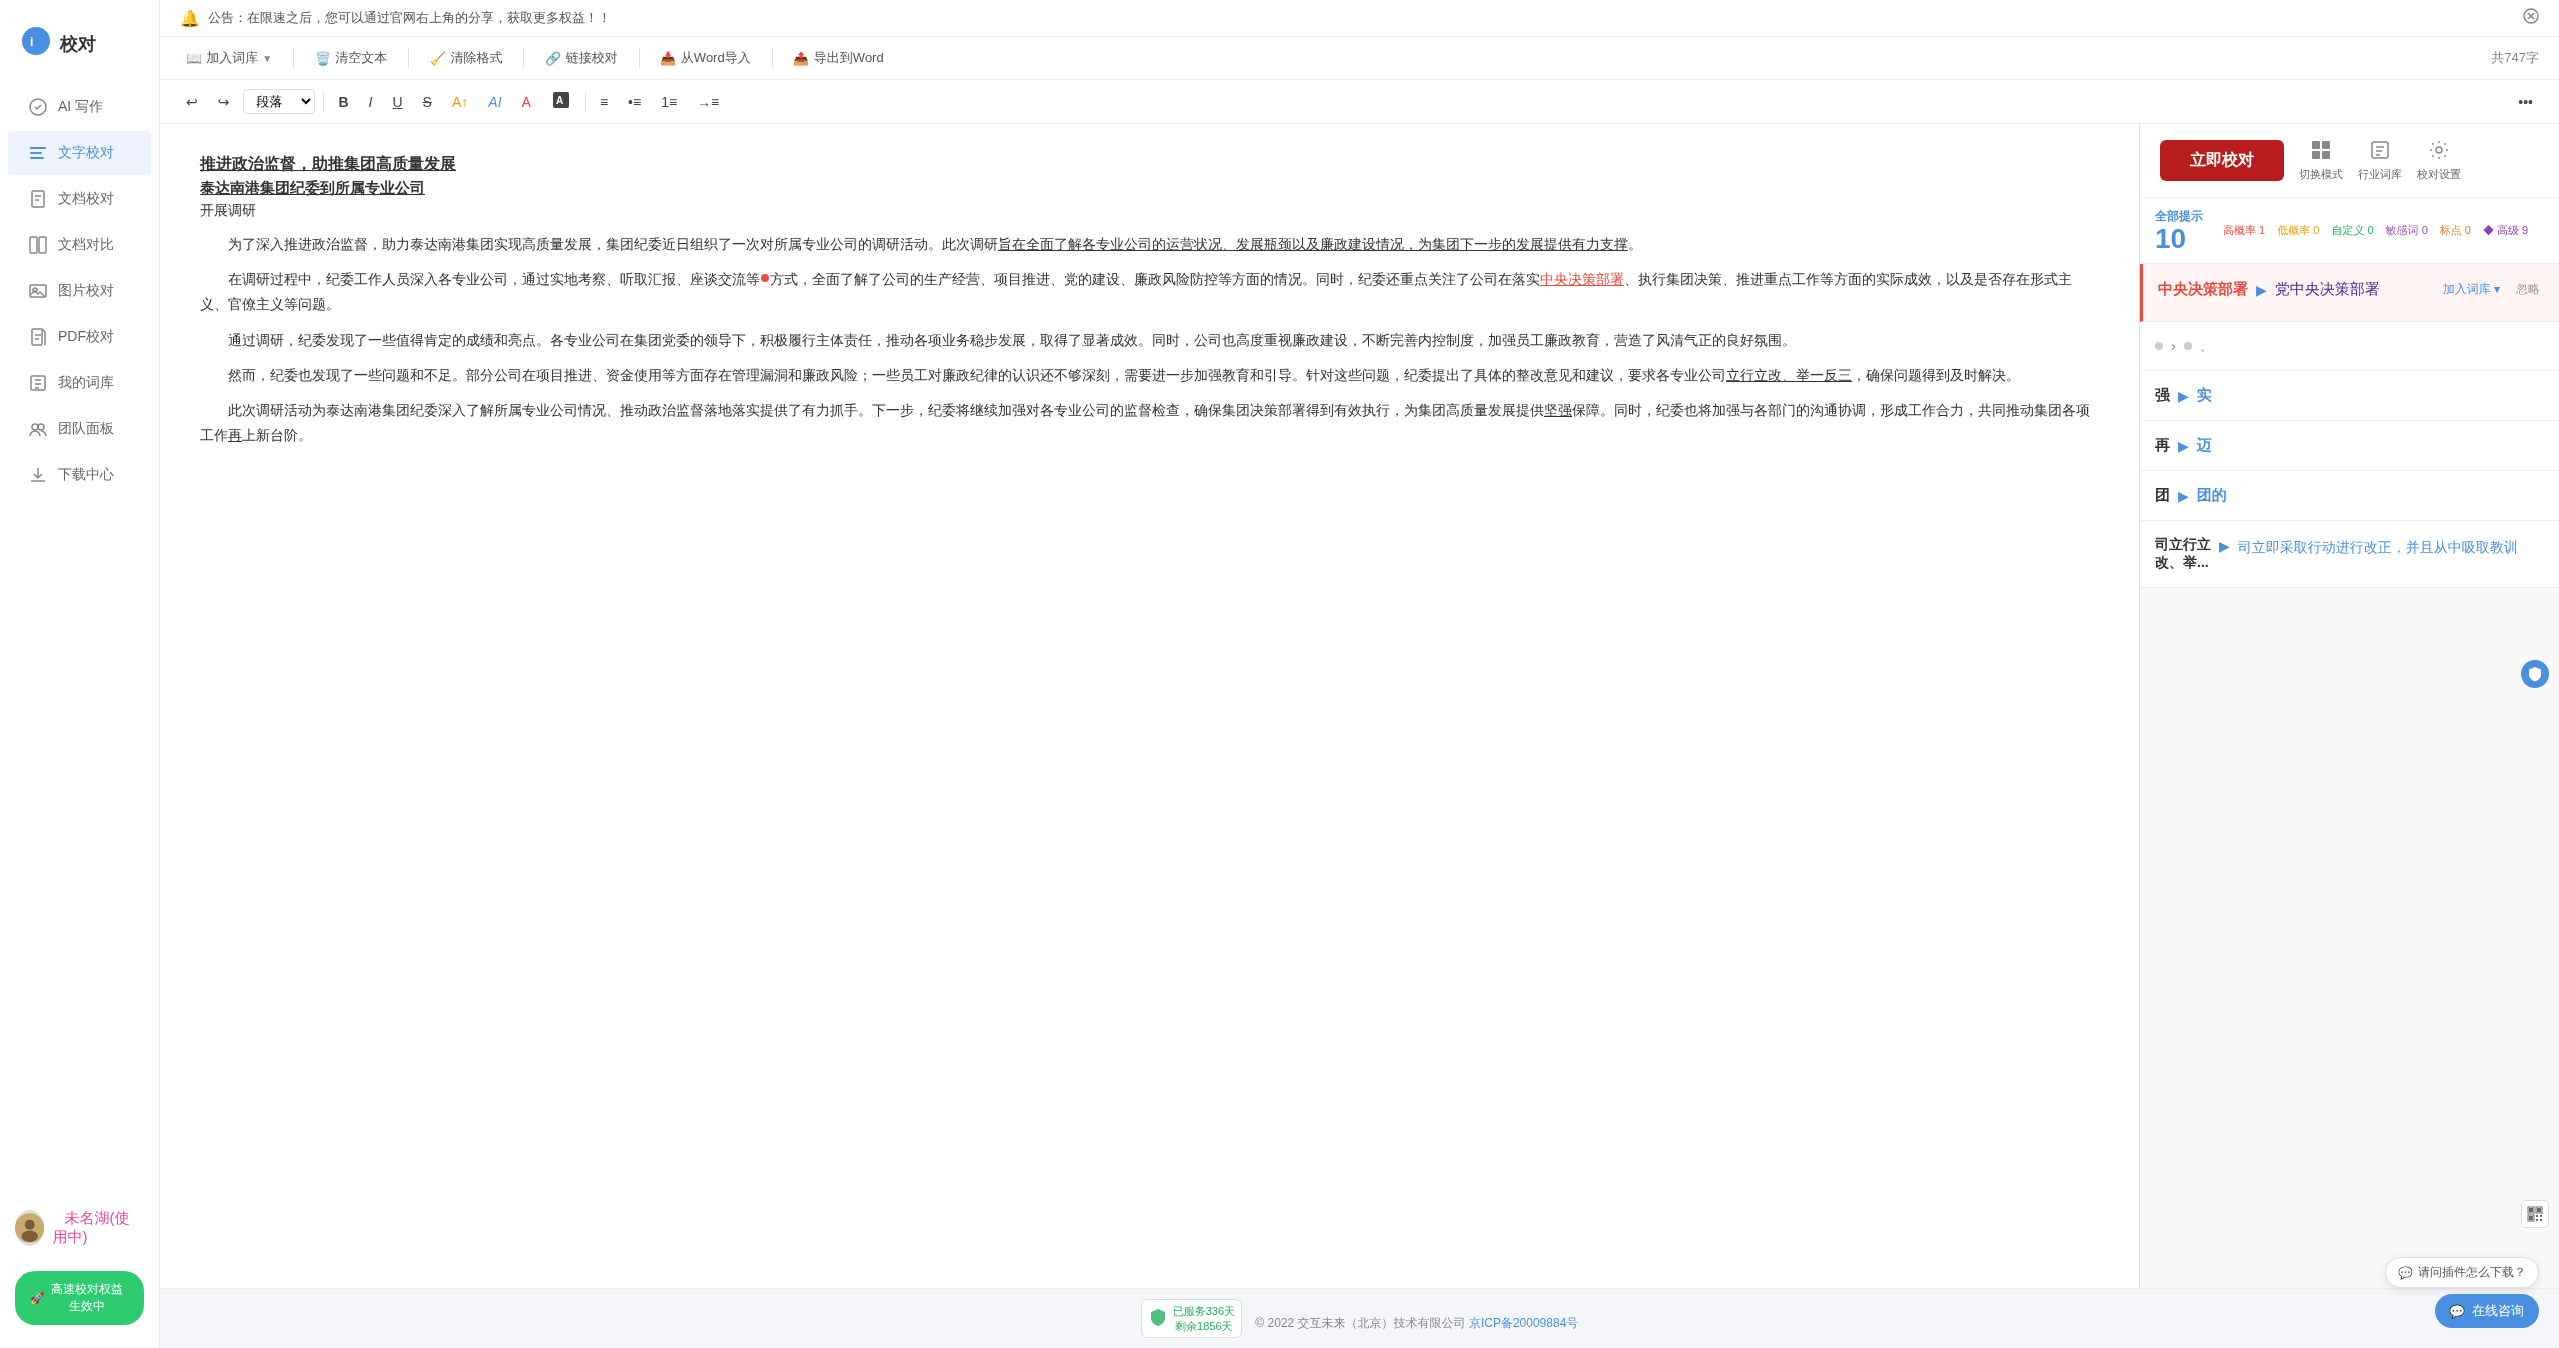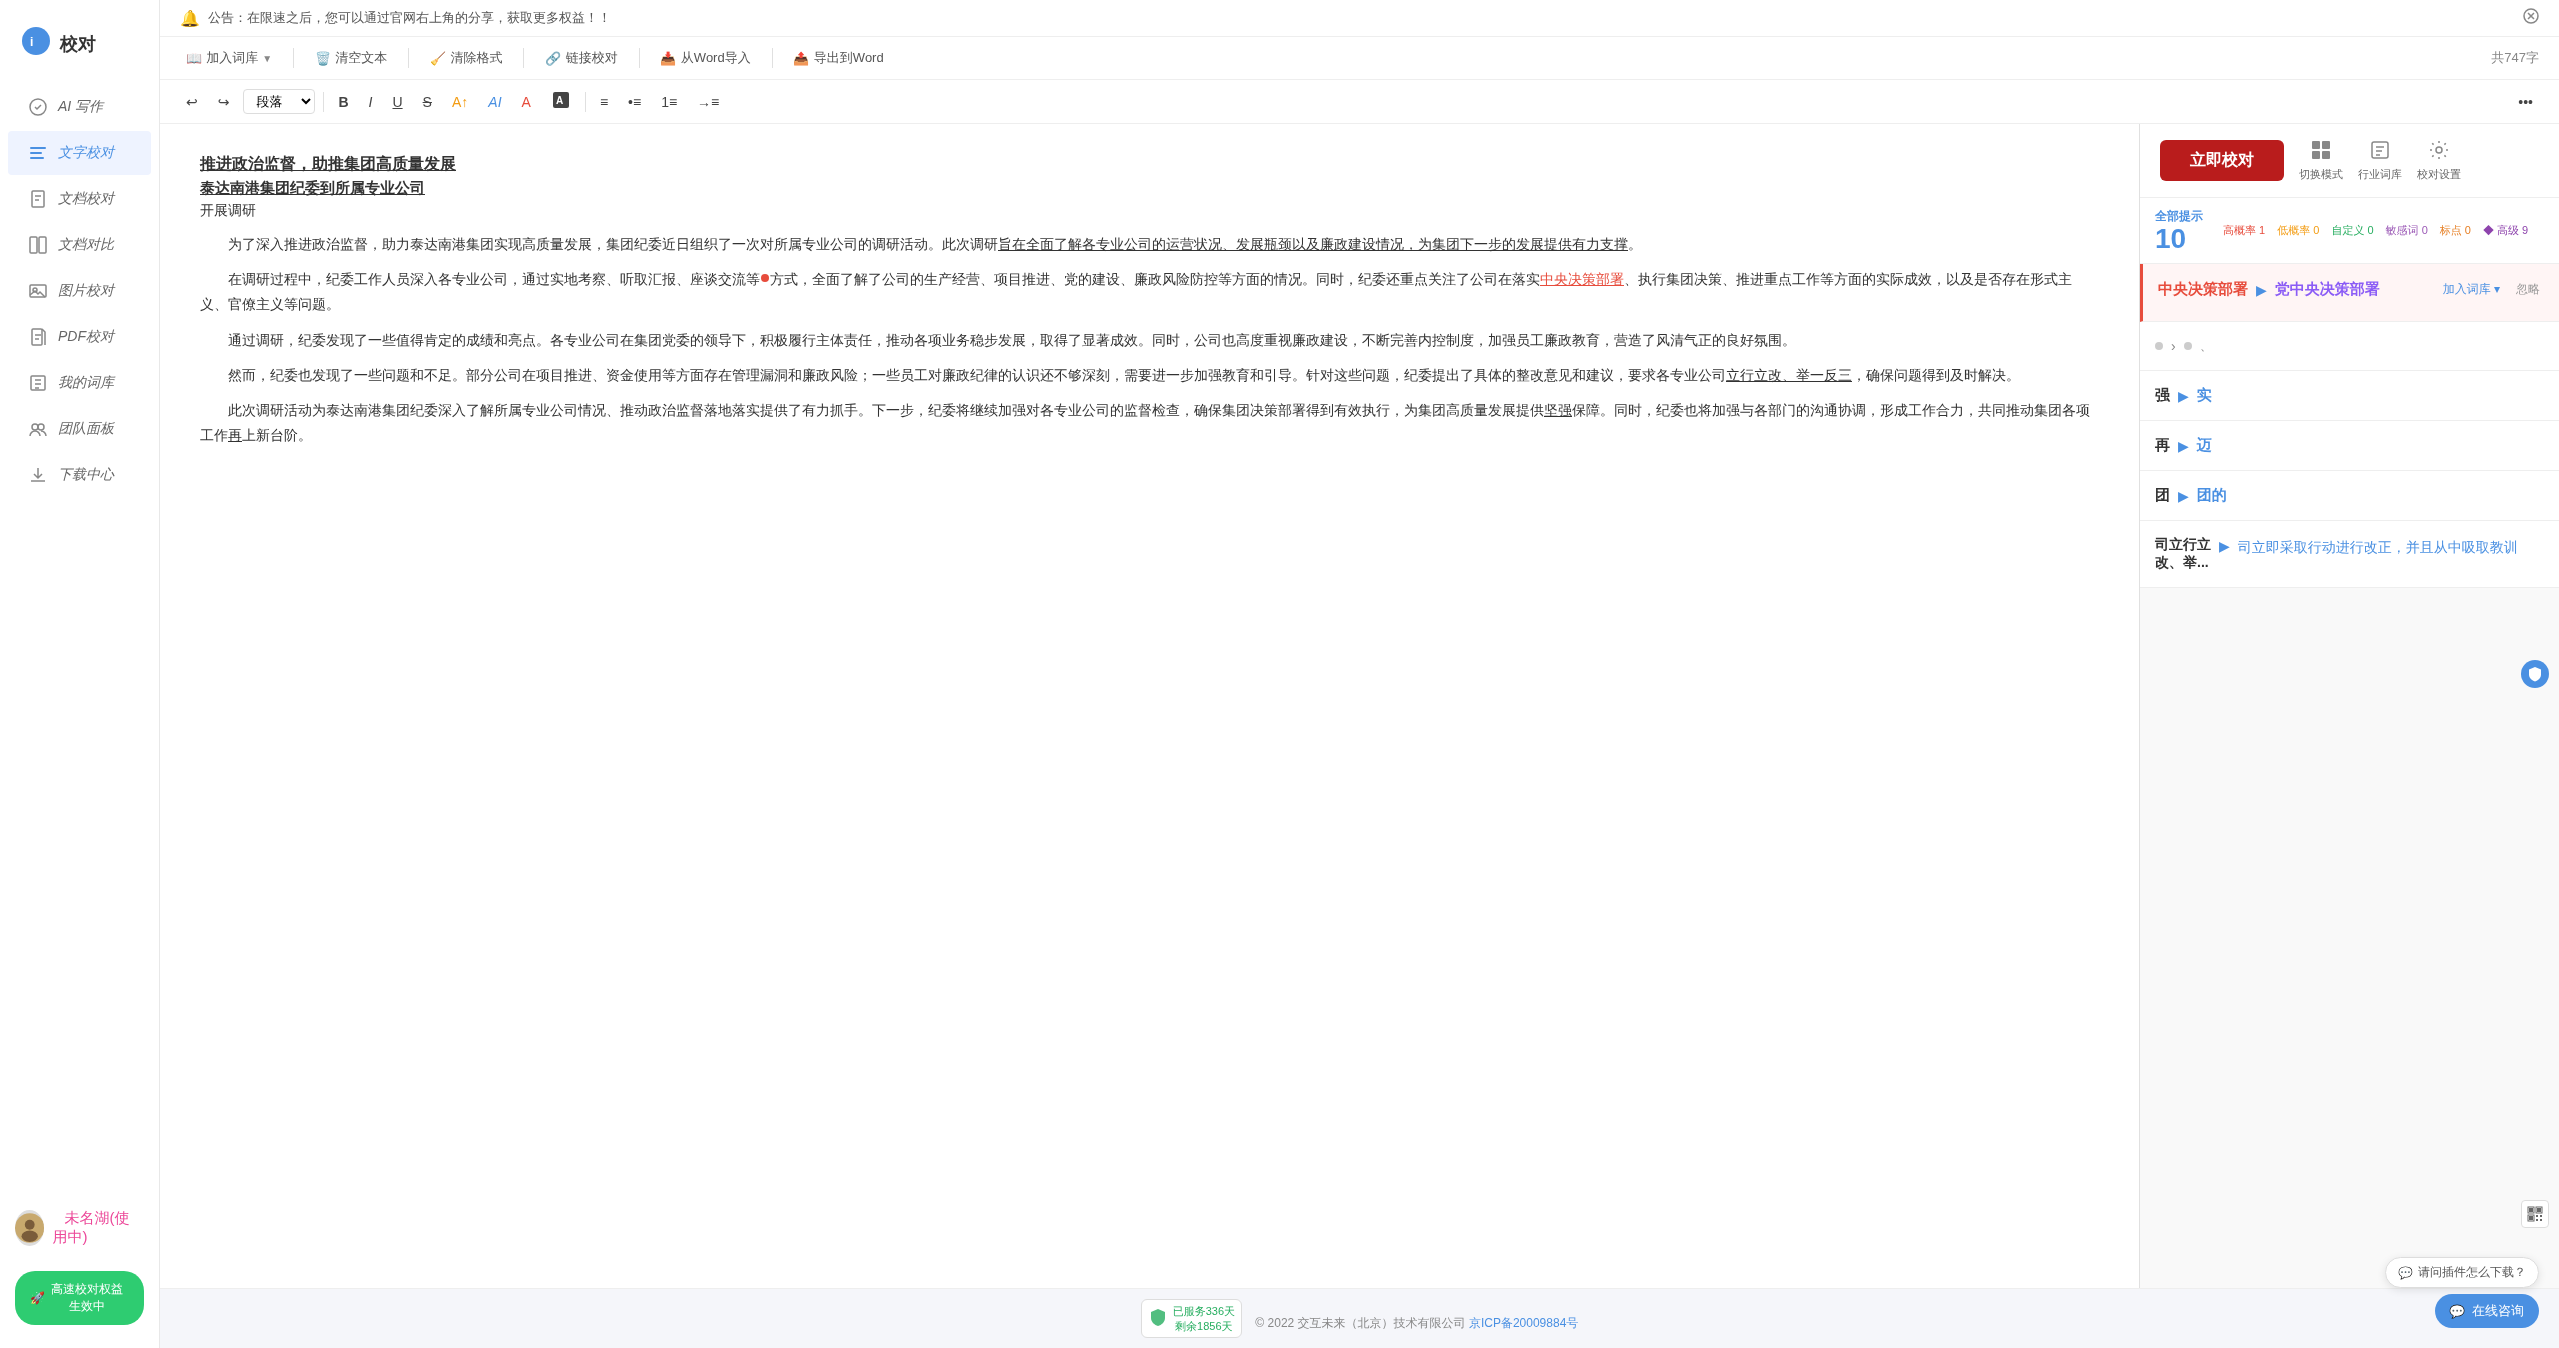--- a/index.html
+++ b/index.html
@@ -5,21 +5,21 @@
     * { box-sizing: border-box; margin: 0; padding: 0; }
     body { font-family: 'Microsoft YaHei', 'PingFang SC', sans-serif; background: #f5f6fa; font-size: 14px; color: #333; }
     
     .app-container { display: flex; height: 100vh; overflow: hidden; }
     
     
     .sidebar { width: 160px; background: #fff; display: flex; flex-direction: column; border-right: 1px solid #e8e8e8; padding-top: 10px; }
     .logo-area { padding: 15px 20px 20px; display: flex; align-items: center; gap: 8px; }
     .logo-icon { color: #4a90e2; font-size: 24px; }
     .logo-text { font-size: 18px; font-weight: bold; color: #333; }
-    .nav-items { flex: 1; font-style: italic; }
+    .nav-items { flex: 1; }
     .nav-item { display: flex; align-items: center; gap: 10px; padding: 12px 20px; cursor: pointer; color: #666; font-size: 14px; border-radius: 4px; margin: 2px 8px; }
     .nav-item.active { background: #eef3ff; color: #4a90e2; }
     .nav-item .nav-icon { width: 20px; height: 20px; display: flex; align-items: center; justify-content: center; font-size: 16px; }
     .user-avatar { width: 36px; height: 36px; border-radius: 50%; background: #ddd; overflow: hidden; display: flex; align-items: center; justify-content: center; }
     .user-info { padding: 8px 15px; display: flex; align-items: center; gap: 8px; }
     .upgrade-btn { background: #2ecc71; color: white; border: none; border-radius: 20px; padding: 10px 15px; cursor: pointer; font-size: 12px; display: flex; align-items: center; gap: 6px; width: 100%; margin: 8px 0; }
 
     
     .main-content { flex: 1; display: flex; flex-direction: column; overflow: hidden; }
     
@@ -393,21 +393,21 @@
           </div>
         </div>
 
         <div class="suggestions-list">
 
           <div class="suggestion-item active">
             <div style="display:flex;align-items:center;justify-content:space-between;margin-bottom:6px;">
               <div style="display:flex;align-items:center;gap:8px;">
                 <span style="font-size:15px;font-weight:bold;color:#e74c3c;">中央决策部署</span>
                 <span style="color:#4a90e2;">▶</span>
-                <span style="font-size:15px;font-weight:bold;color:#8b5cf6;">党中央决策部署</span>
+                <span style="font-size:15px;font-weight:normal;color:#4c1d95;">党中央决策部署</span>
               </div>
               <div style="display:flex;gap:8px;">
                 <button class="sug-action-btn">加入词库 ▾</button>
                 <button class="sug-action-btn sug-ignore">忽略</button>
               </div>
             </div>
           </div>
 
           <div class="suggestion-item">
             <div style="display:flex;align-items:center;gap:8px;">

